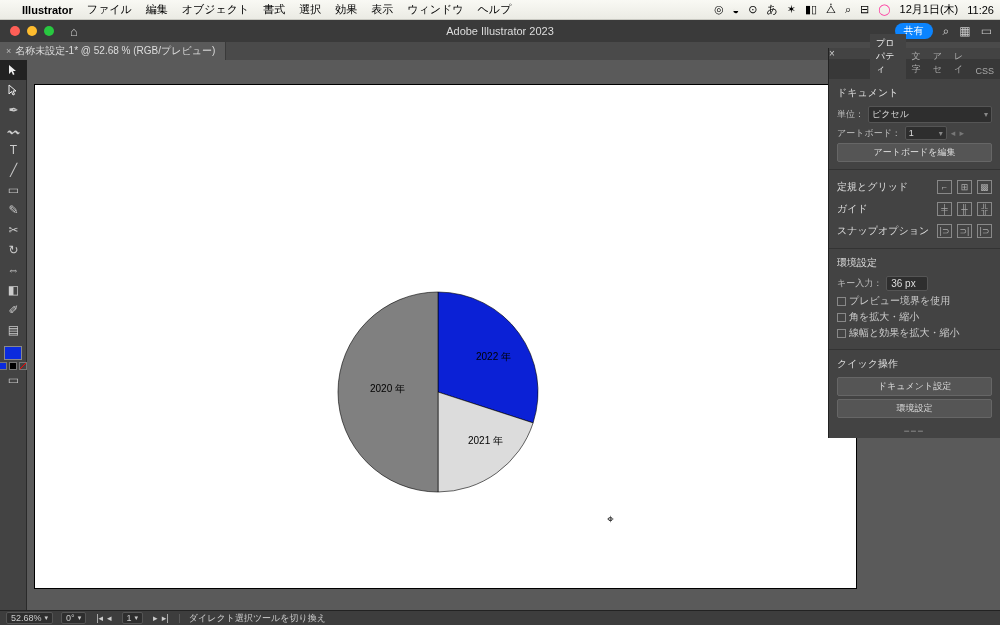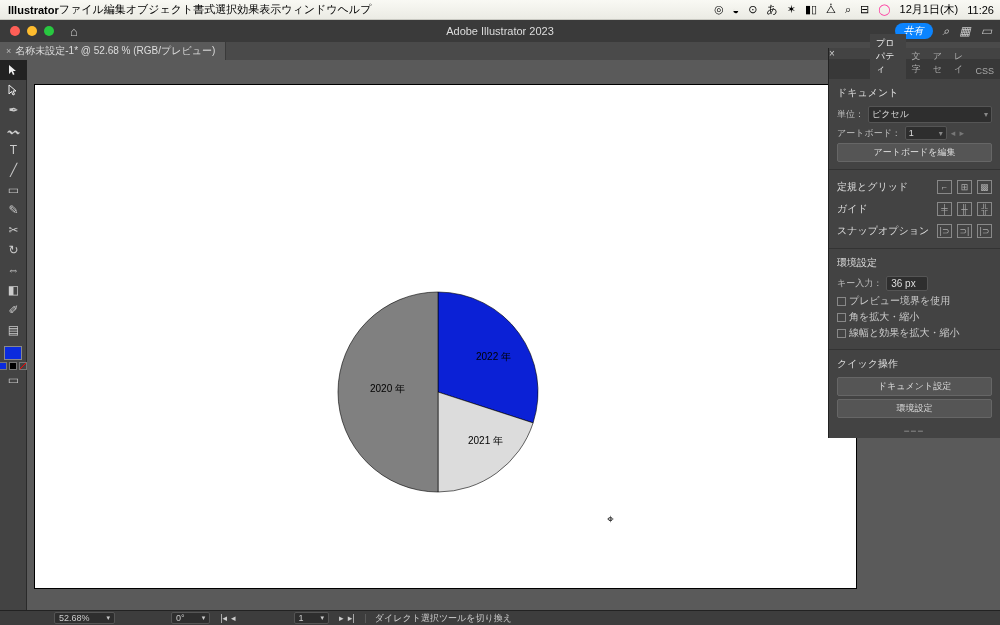--- a/index.html
+++ b/index.html
@@ -1,33 +1,33 @@
 <!DOCTYPE html>
 <html><head>
 <meta charset="utf-8">
 <style>
 * { margin:0; padding:0; box-sizing:border-box; font-family:"Hiragino Kaku Gothic Pro","Helvetica Neue",Arial,sans-serif; user-select:none; }
 body { width:1000px; height:625px; background:#f0f0f0; overflow:hidden; position:relative; }
 
 
-.mac-menubar { height:20px; background:linear-gradient(#f9f9f4,#ebebe4); border-bottom:1px solid #c9c9c2; display:flex; align-items:center; font-size:11px; padding:0 8px; position:relative; }
+.mac-menubar { height:20px; background:linear-gradient(#f9f9f4,#ebebe4); border-bottom:1px solid #c9c9c2; display:flex; align-items:center; font-size:11px; padding:0 8px; gap:14px; position:relative; }
 .mac-menubar .apple { font-size:13px; }
 .mac-menubar .app-name { font-weight:600; }
 .mac-menubar .right { position:absolute; right:6px; display:flex; gap:9px; align-items:center; }
 .mac-menubar .right span { font-size:11px; }
 .mac-menubar .clock { font-weight:400; }
 
 
 .app-titlebar { height:22px; background:#3a3a3a; display:flex; align-items:center; position:relative; color:#ccc; font-size:11px; }
 .traffic { display:flex; gap:7px; margin-left:10px; }
 .traffic span { width:10px; height:10px; border-radius:50%; display:inline-block; }
 .t-red{background:#ff5f57;} .t-yel{background:#febc2e;} .t-grn{background:#28c840;}
 .app-titlebar .home-icon { margin-left:16px; color:#ccc; font-size:13px; }
 .app-titlebar .title { position:absolute; left:50%; transform:translateX(-50%); color:#ddd; font-size:11px; }
-.app-titlebar .right-tools { position:absolute; right:8px; display:flex; gap:10px; align-items:center;font-style:italic; }
+.app-titlebar .right-tools { position:absolute; right:8px; display:flex; gap:10px; align-items:center; }
 .share-btn { background:#0b84ff; color:#fff; border-radius:10px; padding:1px 9px; font-size:10px; }
 .tb-icon { color:#ccc; font-size:12px; }
 
 
 .tab-bar { height:18px; background:#4a4a4a; display:flex; align-items:center; font-size:10px; }
 .doc-tab { background:#5a5a5a; color:#ddd; padding:2px 10px 2px 6px; height:100%; display:flex; align-items:center; border-right:1px solid #3a3a3a; }
 .doc-tab .x { margin-right:4px; color:#bbb; font-size:9px; }
 
 
 .workspace { position:absolute; top:60px; left:0; right:0; bottom:15px; background:#5a5a5a; display:flex; }
@@ -63,21 +63,21 @@
 .btn-wide{ background:#555; border:1px solid #666; color:#ddd; text-align:center; font-size:9px; padding:2px 4px; border-radius:2px; margin-top:3px; cursor:pointer; }
 .grid-icons{ display:flex; gap:5px; }
 .ico-sq{ width:15px; height:14px; border:1px solid #888; display:inline-flex; align-items:center; justify-content:center; font-size:9px; color:#aaa; }
 .chk-row{ display:flex; align-items:center; gap:3px; margin:2px 0; font-size:10px; }
 .chk{ width:9px;height:9px;border:1px solid #888; display:inline-block;}
 .num-field{ background:#2e2e2e; border:1px solid #555; color:#ddd; font-size:10px; padding:1px 4px; width:42px; border-radius:2px; }
 .resize-grip{ text-align:center; color:#777; font-size:8px; padding:2px 0; letter-spacing:2px; }
 
 
 .status-bar { position:absolute; bottom:0; left:0; right:0; height:15px; background:#3d3d3d; color:#ccc; font-size:9px; display:flex; align-items:center; padding:0 6px; gap:8px; border-top:1px solid #222;}
-.status-bar .sdd{ background:#2e2e2e; border:1px solid #555; padding:0 4px; display:flex; align-items:center; gap:17px; border-radius:2px;margin-left:48px;}
+.status-bar .sdd{ background:#2e2e2e; border:1px solid #555; padding:0 4px; display:flex; align-items:center; gap:3px; border-radius:2px;}
 .status-bar .arrows span{padding:0 2px;}
 .status-bar .divider{color:#666;}
 </style>
 </head>
 <body>
 
 <div class="mac-menubar">
   <span class="apple"></span>
   <span class="app-name">Illustrator</span>
   <span>ファイル</span>

